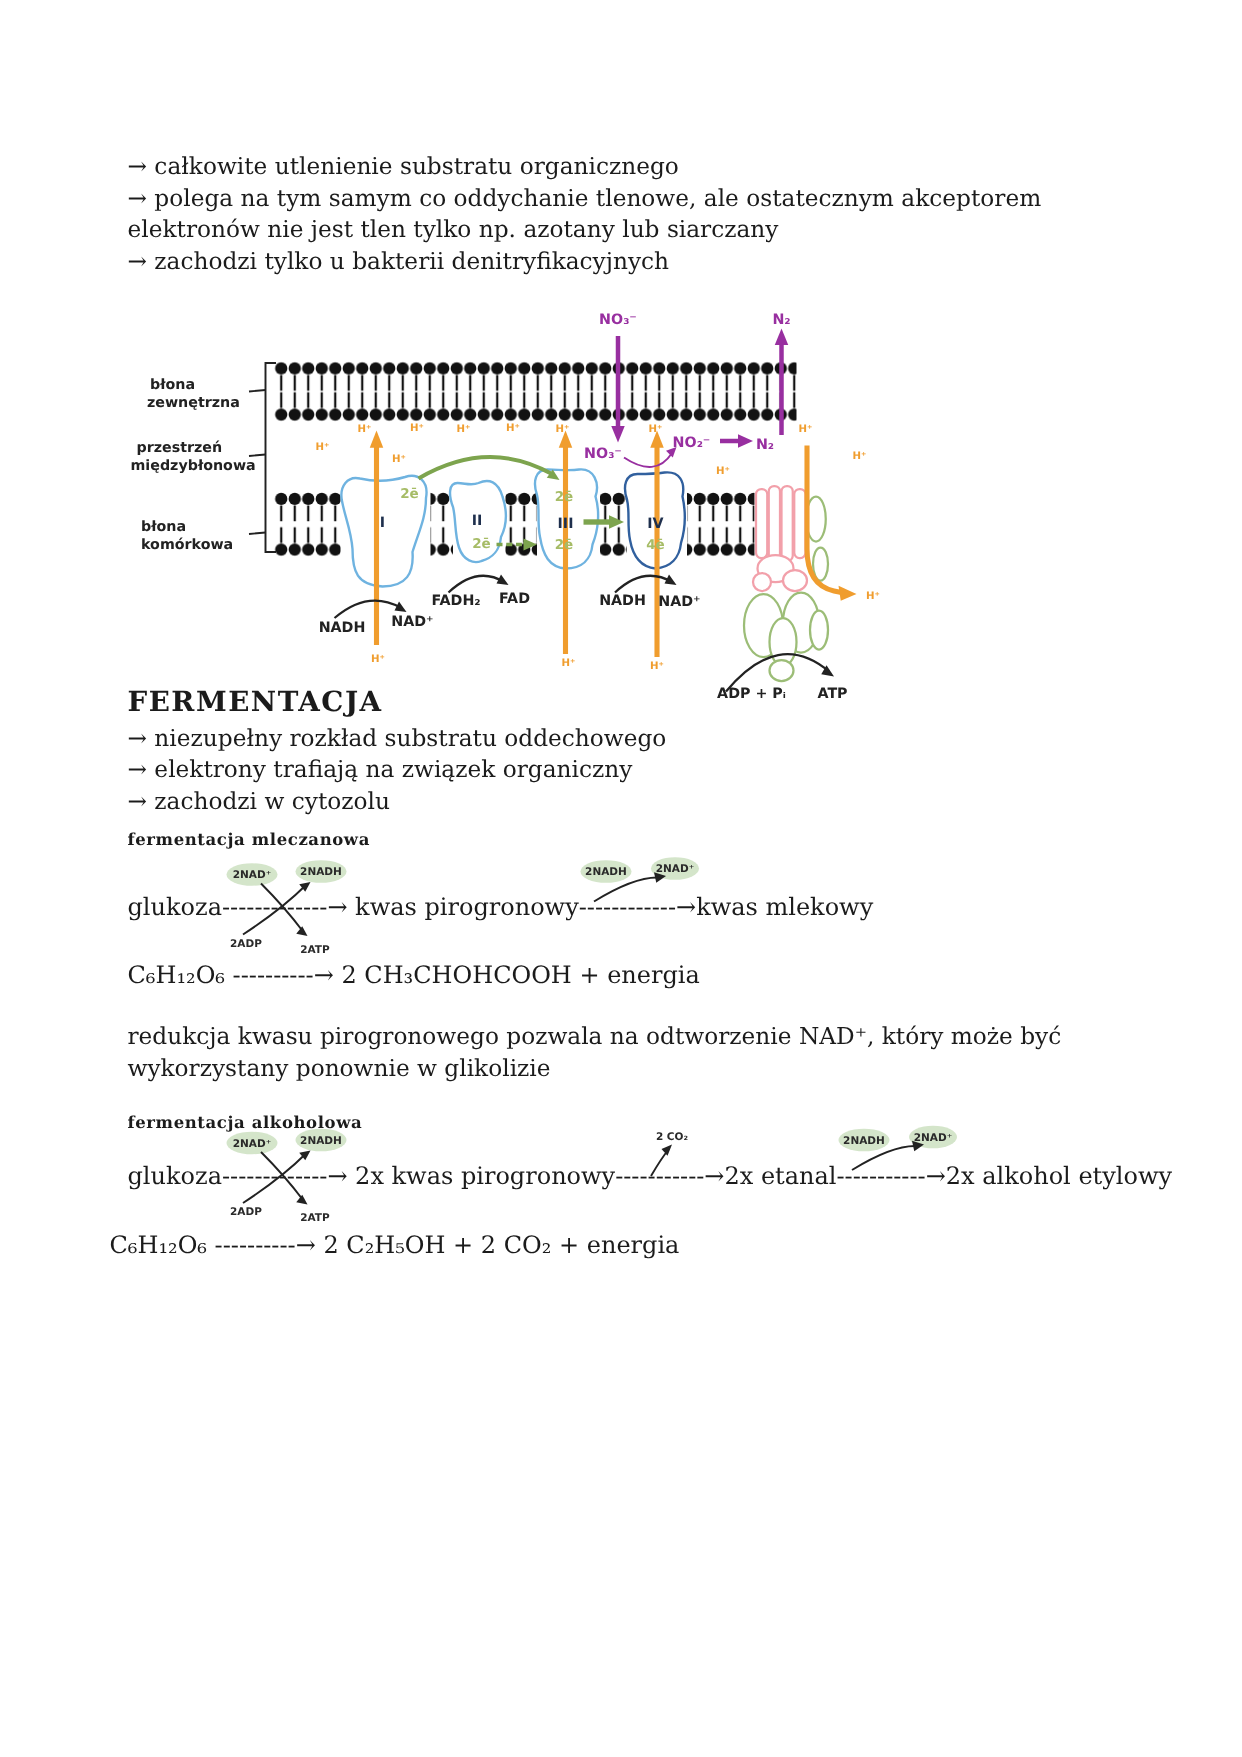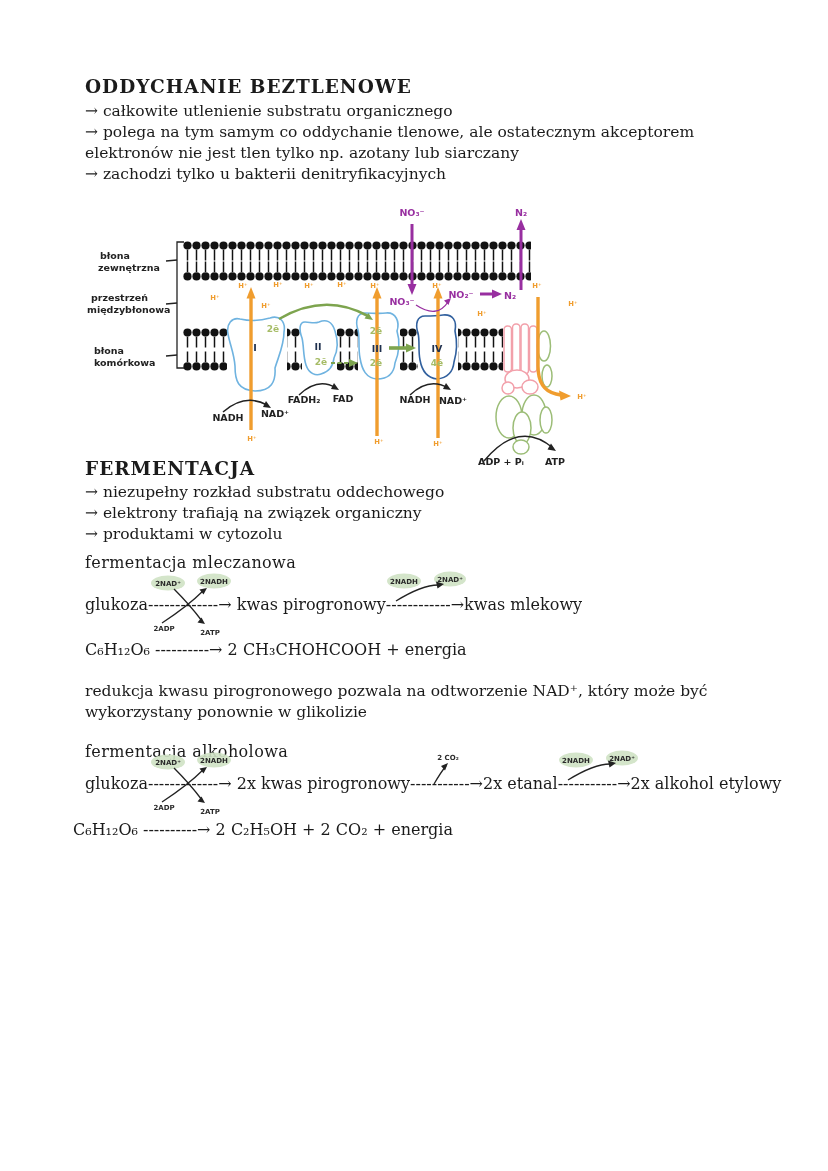--- a/index.html
+++ b/index.html
@@ -1,20 +1,20 @@
 <!DOCTYPE html>
 <html><head>
 <meta charset="utf-8">
 <style>
   html,body{margin:0;padding:0;}
   body{width:828px;height:1171px;background:#ffffff;position:relative;
        font-family:"DejaVu Serif", serif;color:#1b1b1b;overflow:hidden;}
   .abs{position:absolute;}
   .title{font-size:18.5px;font-weight:bold;letter-spacing:1px;white-space:nowrap;}
-  .subhead{font-size:16px;font-weight:normal;letter-spacing:0.4px;white-space:nowrap;}
+  .subhead{font-size:11px;font-weight:bold;letter-spacing:0.4px;white-space:nowrap;}
   .textblock{width:680px;}
   .line{font-size:15.5px;line-height:21px;white-space:nowrap;}
   .eq{font-size:16px;display:flex;align-items:baseline;white-space:pre;}
   .seg{position:relative;display:inline-block;}
   .seg svg{position:absolute;overflow:visible;pointer-events:none;}
   .segA svg{left:-6px;top:-22px;}
   .segB svg{left:-6px;top:-22px;}
   .segC svg{left:-6px;top:-24px;}
   svg text{user-select:none;}
   .hw{font-family:"DejaVu Sans",sans-serif;font-size:7px;font-weight:bold;fill:#2a2a2a;}
@@ -23,21 +23,20 @@
   .cn{font-family:"DejaVu Sans",sans-serif;font-size:9.5px;font-weight:bold;fill:#1e2f4d;}
   .et{font-family:"DejaVu Sans",sans-serif;font-size:9px;font-weight:bold;fill:#a6bc66;}
   .oh{font-family:"DejaVu Sans",sans-serif;font-size:6.8px;font-weight:bold;fill:#f09d2e;}
   .pt{font-family:"DejaVu Sans",sans-serif;font-size:9.5px;font-weight:bold;fill:#982fa0;}
 </style>
 </head>
 <body>
 
 <div class="abs" style="left:0;top:0;width:828px;height:1171px;">
 
-  <div class="abs title" style="left:85px;top:76px;">ODDYCHANIE BEZTLENOWE</div>
 
   <div class="abs textblock" style="left:85px;top:101px;">
     <div class="line">→ całkowite utlenienie substratu organicznego</div>
     <div class="line">→ polega na tym samym co oddychanie tlenowe, ale ostatecznym akceptorem</div>
     <div class="line">elektronów nie jest tlen tylko np. azotany lub siarczany</div>
     <div class="line">→ zachodzi tylko u bakterii denitryfikacyjnych</div>
   </div>
 
   <svg class="abs" style="left:85px;top:198px;" width="515" height="272" viewBox="0 0 515 272">
     <defs>
@@ -208,21 +207,21 @@
     <text class="bt" x="368" y="206" text-anchor="middle">NAD⁺</text>
     <text class="bt" x="416" y="267" text-anchor="middle">ADP + Pᵢ</text>
     <text class="bt" x="470" y="267" text-anchor="middle">ATP</text>
   </svg>
 
   <div class="abs title" style="left:85px;top:458px;text-align:right;">FERMENTACJA</div>
 
   <div class="abs textblock" style="left:85px;top:482px;">
     <div class="line">→ niezupełny rozkład substratu oddechowego</div>
     <div class="line">→ elektrony trafiają na związek organiczny</div>
-    <div class="line">→ produktami w cytozolu</div>
+    <div class="line">→ zachodzi w cytozolu</div>
   </div>
 
   <div class="abs subhead" style="left:85px;top:553px;">fermentacja mleczanowa</div>
 
   <div class="abs eq" style="left:85px;top:595px;">
     <span>glukoza</span><span class="seg segA"><svg width="106" height="64" viewBox="0 0 106 64">
         <ellipse cx="26" cy="10" rx="17" ry="7.5" fill="#cfe2c4" fill-opacity="0.9"></ellipse>
         <ellipse cx="72" cy="8" rx="17" ry="7.5" fill="#cfe2c4" fill-opacity="0.9"></ellipse>
         <path d="M20,50 Q46,33 62,17" stroke="#222" stroke-width="1.3" fill="none"></path>
         <polygon points="65,15 57.5,16.5 61.5,21.5" fill="#222"></polygon>

